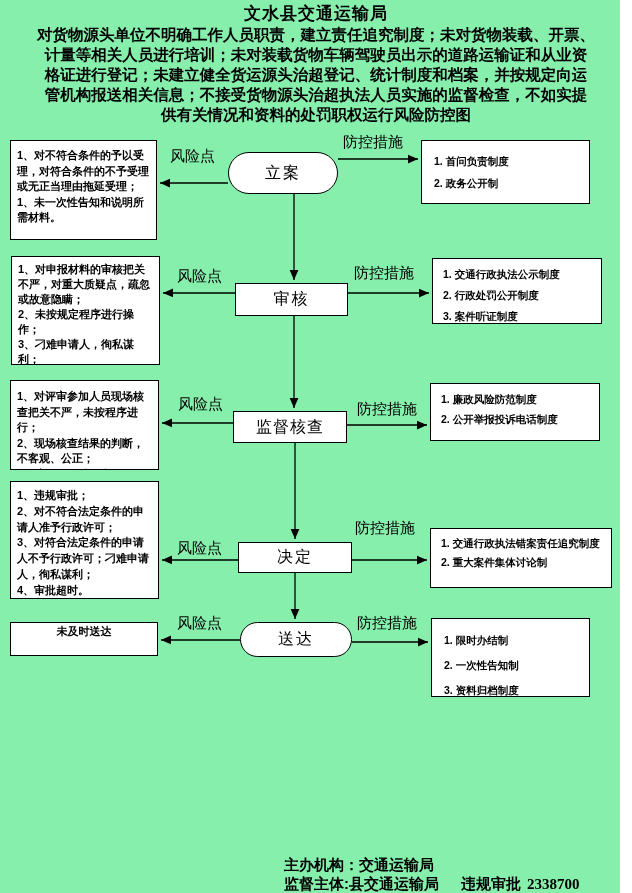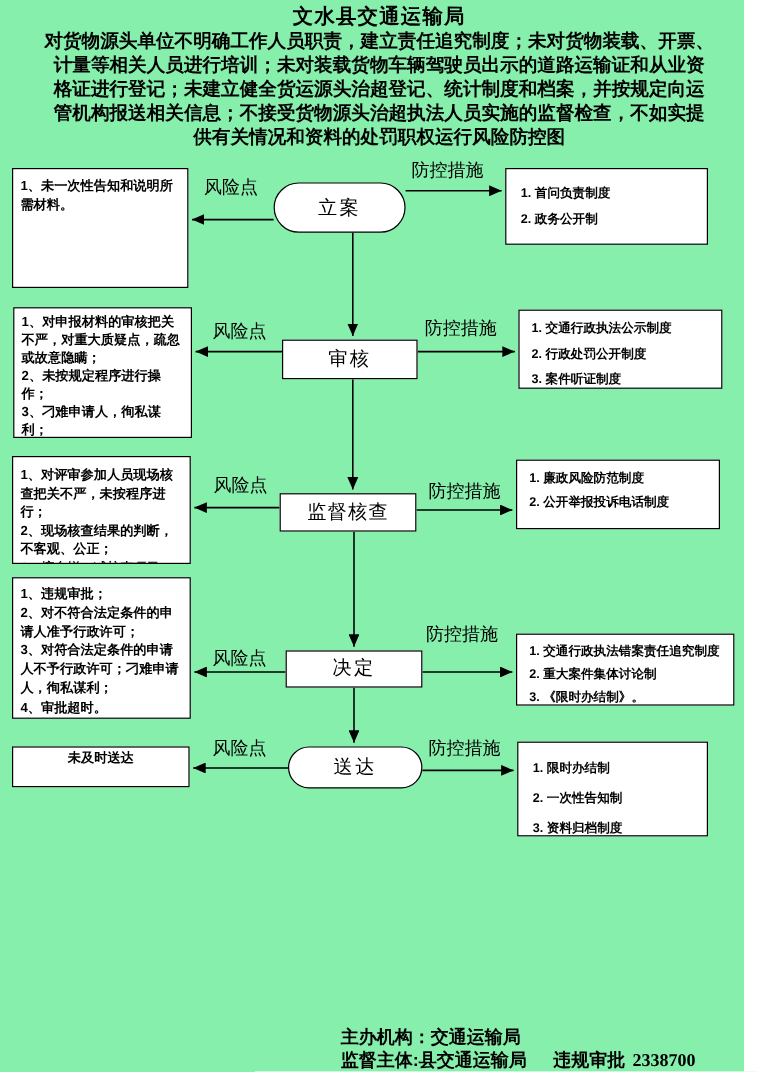--- a/index.html
+++ b/index.html
@@ -135,20 +135,21 @@
   <div class="flow-label lr3">风险点</div>
   <div class="flow-label lr4">风险点</div>
   <div class="flow-label lr5">风险点</div>
   <div class="flow-label lm1">防控措施</div>
   <div class="flow-label lm2">防控措施</div>
   <div class="flow-label lm3">防控措施</div>
   <div class="flow-label lm4">防控措施</div>
   <div class="flow-label lm5">防控措施</div>
 
   <div class="box left-box lb1">
+    <div class="item">1、对不符合条件的予以受理，对符合条件的不予受理或无正当理由拖延受理；</div>
     <div class="item">1、未一次性告知和说明所需材料。</div>
   </div>
   <div class="box left-box lb2">
     <div class="item">1、对申报材料的审核把关不严，对重大质疑点，疏忽或故意隐瞒；</div>
     <div class="item">2、未按规定程序进行操作；</div>
     <div class="item">3、刁难申请人，徇私谋利；</div>
 
   </div>
   <div class="box left-box lb3">
     <div class="item">1、对评审参加人员现场核查把关不严，未按程序进行；</div>
@@ -174,21 +175,20 @@
     <div class="item">2. 行政处罚公开制度</div>
     <div class="item">3. 案件听证制度</div>
   </div>
   <div class="box right-box rb3">
     <div class="item">1. 廉政风险防范制度</div>
     <div class="item">2. 公开举报投诉电话制度</div>
   </div>
   <div class="box right-box rb4">
     <div class="item">1. 交通行政执法错案责任追究制度</div>
     <div class="item">2. 重大案件集体讨论制</div>
-    <div class="item">3. 《限时办结制》。</div>
   </div>
   <div class="box right-box rb5">
     <div class="item">1. 限时办结制</div>
     <div class="item">2. 一次性告知制</div>
     <div class="item">3. 资料归档制度</div>
   </div>
 
   <div class="footer">
     <div>主办机构：交通运输局</div>
     <div class="footer-line2">

